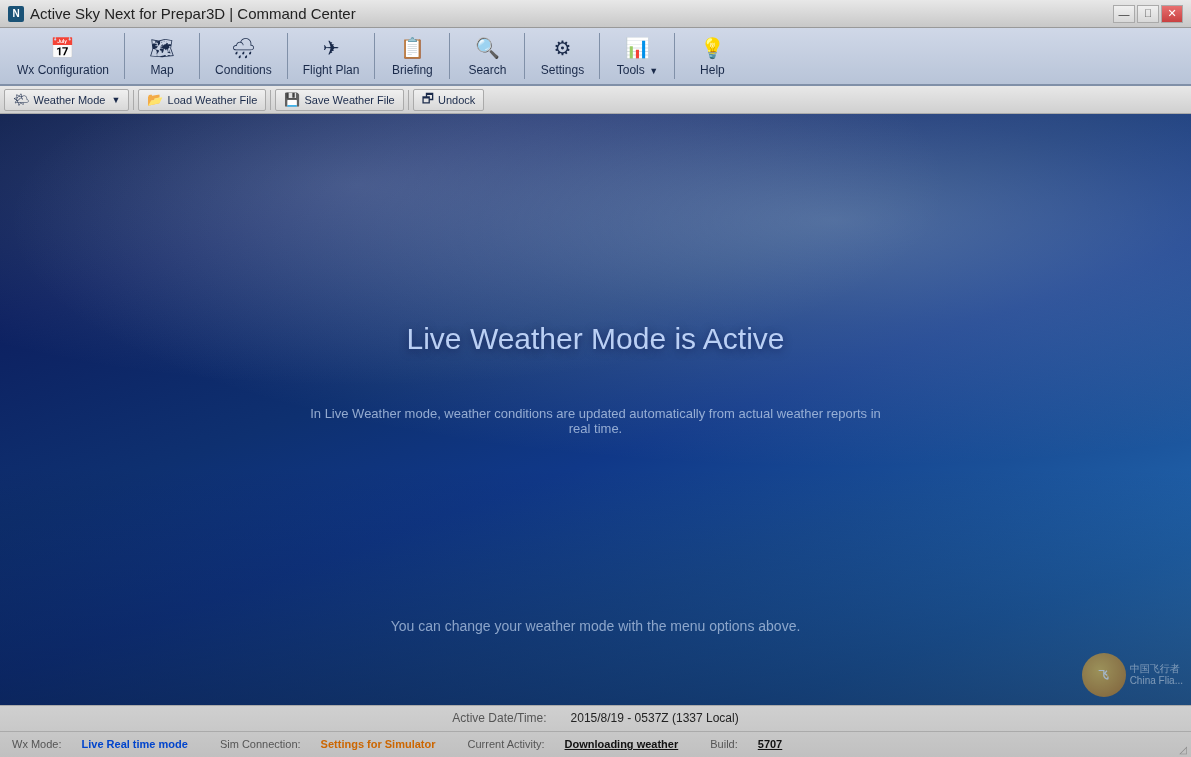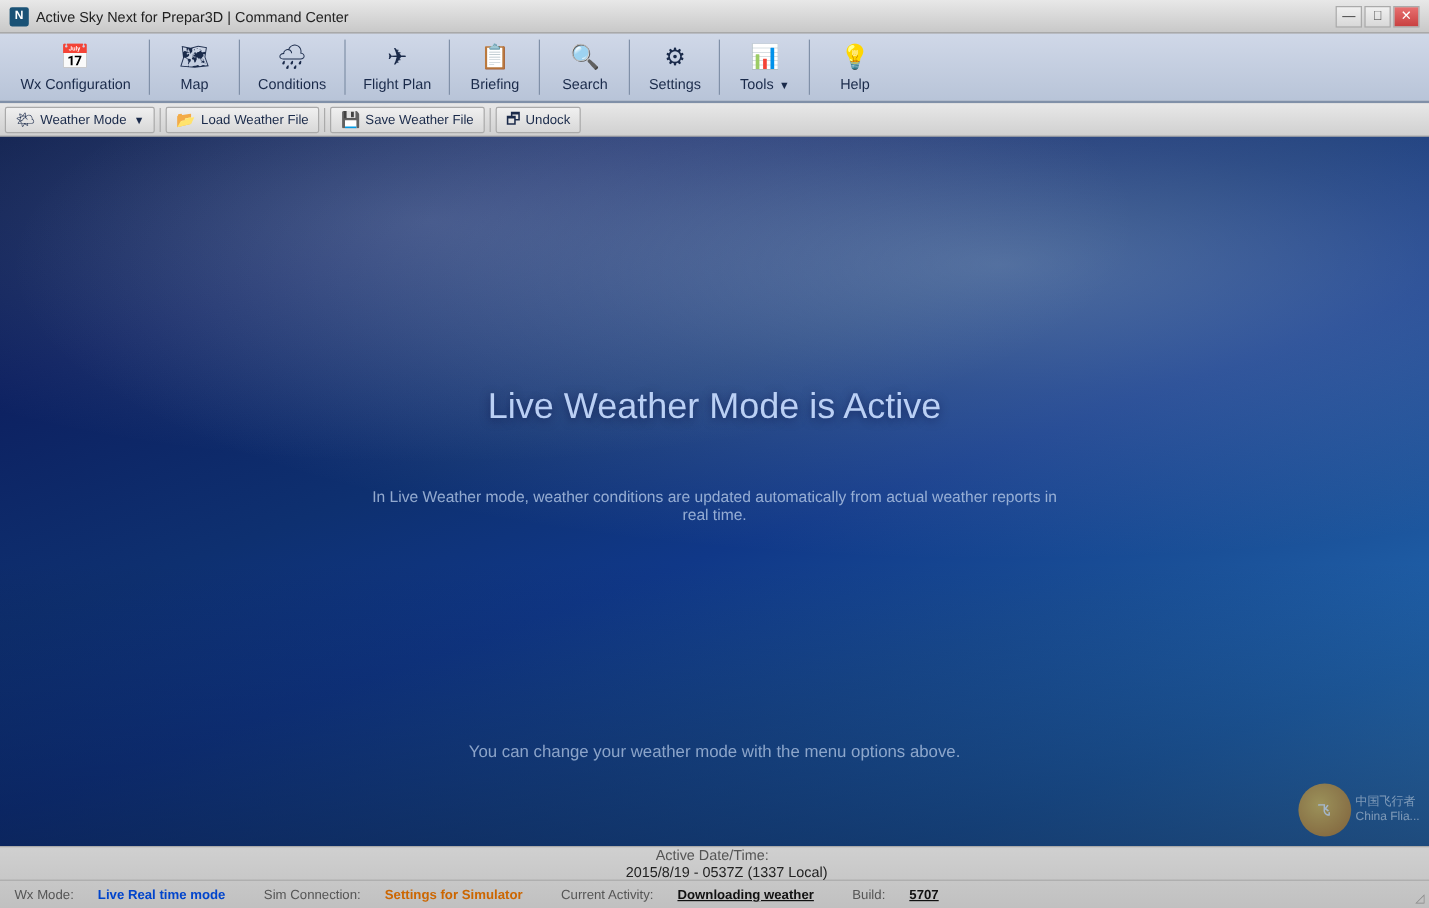--- a/index.html
+++ b/index.html
@@ -17,21 +17,21 @@
     }
     #titlebar .icon {
       width: 16px; height: 16px;
       background: #1a5276;
       border-radius: 2px;
       margin-right: 6px;
       display: flex; align-items: center; justify-content: center;
       color: white; font-size: 10px; font-weight: bold;
     }
     #titlebar .title {
-      font-size: 12px;
+      font-size: 15px;
       color: #222;
       flex: 1;
     }
     #titlebar .controls {
       display: flex; gap: 2px;
     }
     #titlebar .ctrl-btn {
       width: 22px; height: 18px;
       background: linear-gradient(to bottom, #f0f0f0, #d8d8d8);
       border: 1px solid #aaa;
@@ -178,21 +178,20 @@
     }
     .status-row1 {
       height: 28px;
       display: flex;
       align-items: center;
       justify-content: center;
       padding: 0 12px;
       border-bottom: 1px solid #aaa;
       font-size: 12px;
       color: #222;
-      flex-direction: column;
     }
     .status-row2 {
       height: 28px;
       display: flex;
       align-items: center;
       padding: 0 12px;
       gap: 16px;
       font-size: 11px;
       color: #333;
     }

